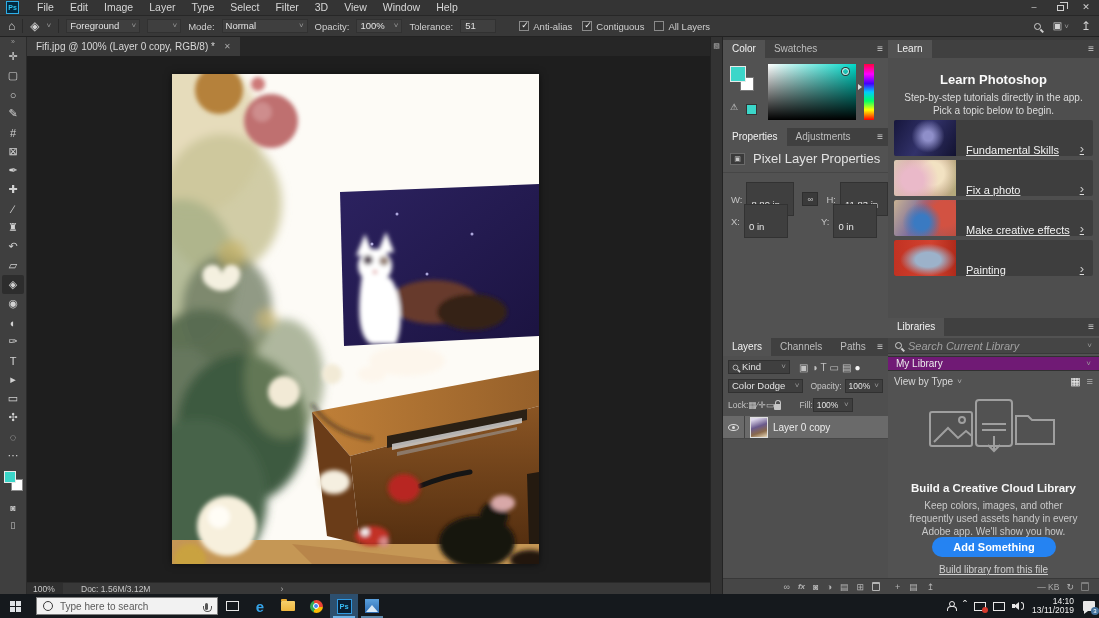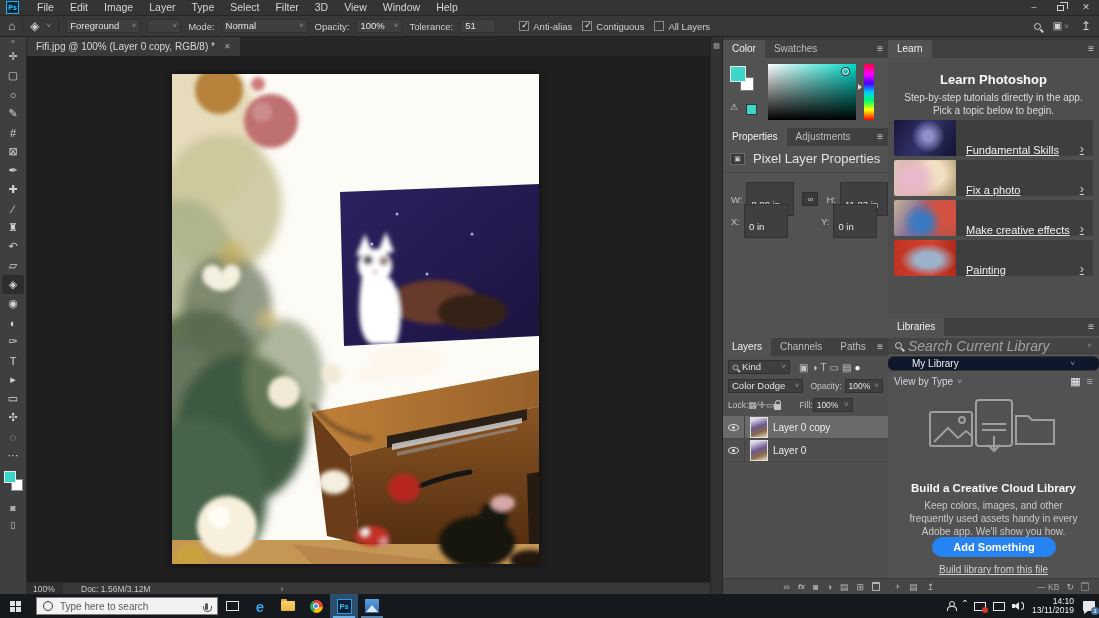--- a/index.html
+++ b/index.html
@@ -112,22 +112,22 @@
   .thumb{width:62px;height:36px;flex:none;}
   .learn-card.i0 .thumb{background:radial-gradient(circle at 55% 45%,#8f8fc9 0 12%,rgba(0,0,0,0) 42%),linear-gradient(120deg,#16163c,#32326a 48%,#121230);}
   .learn-card.i1 .thumb{background:radial-gradient(circle at 30% 55%,#eab9c9 0 22%,rgba(0,0,0,0) 55%),radial-gradient(circle at 62% 38%,#f2e2c2 0 26%,rgba(0,0,0,0) 60%),linear-gradient(100deg,#dacab2,#c99a8a 55%,#b2aa7a);}
   .learn-card.i2 .thumb{background:radial-gradient(circle at 45% 62%,#3a7ac2 0 18%,rgba(0,0,0,0) 48%),radial-gradient(circle at 82% 38%,#d25242 0 22%,rgba(0,0,0,0) 58%),linear-gradient(120deg,#c9b292,#7c6c9c 42%,#b04a3a);}
   .learn-card.i3 .thumb{background:radial-gradient(ellipse at 55% 55%,#9cb2ca 0 26%,rgba(0,0,0,0) 58%),linear-gradient(90deg,#c23222,#d24230 60%,#b02a1a);}
   .card-lbl{flex:1;padding-left:10px;font-size:11px;color:#f2f2f2;}
   .card-chev{padding-right:9px;font-size:13px;color:#c8c8c8;}
 
   
   #lib-search{position:absolute;top:2px;left:0;width:100%;height:16px;background:#454545;border-bottom:1px solid #393939;display:flex;align-items:center;gap:6px;padding:0 7px;}
-  #lib-search .ph{font-style:italic;color:#a0a0a0;font-size:14px;flex:1;}
-  #lib-select{position:absolute;top:20px;left:0;width:100%;height:15px;background:#0f172a;border-top:1px solid #313131;border-bottom:1px solid #313131;display:flex;align-items:center;padding:0 24px;color:#ececec;font-size:10px;border-radius:6px;}
+  #lib-search .ph{font-style:italic;color:#a0a0a0;font-size:11px;flex:1;}
+  #lib-select{position:absolute;top:20px;left:0;width:100%;height:15px;background:#701a75;border-top:1px solid #313131;border-bottom:1px solid #313131;display:flex;align-items:center;padding:0 8px;color:#ececec;font-size:10px;}
   #lib-view{position:absolute;top:37px;left:0;width:100%;height:16px;display:flex;align-items:center;padding:0 6px;color:#d6d6d6;font-size:10px;gap:4px;}
   #lib-view .right{margin-left:auto;display:flex;gap:6px;align-items:center;}
   #lib-empty-art{position:absolute;top:62px;left:40px;}
   #lib-empty-title{position:absolute;top:146px;width:100%;text-align:center;font-size:11.5px;font-weight:bold;color:#f8f8f8;}
   #lib-empty-text{position:absolute;top:163px;left:16px;width:179px;text-align:center;font-size:10px;line-height:13px;color:#c9c9c9;}
   #lib-add-btn{position:absolute;top:201px;left:44px;width:124px;height:20px;border-radius:10px;background:#2583f2;color:#fff;font-size:11px;font-weight:bold;display:flex;align-items:center;justify-content:center;}
   #lib-link{position:absolute;top:228px;width:100%;text-align:center;font-size:10px;color:#cfcfcf;text-decoration:underline;}
   #lib-bottom{justify-content:flex-start;gap:9px;padding-left:7px;}
   #lib-bottom .right{margin-left:auto;display:flex;align-items:center;gap:7px;padding-right:2px;}
   #lib-size{font-size:8.5px;color:#aaa;}
@@ -538,27 +538,20 @@
           </span>
       </div>
       <div id="layer-rows">
         <div class="layer-row i0 selected">
             <span class="eye-cell">
               <span class="eye"></span>
             </span>
             <span class="lthumb"></span>
             <span class="lname">Layer 0 copy</span>
           </div>
-          <div class="layer-row i1">
-            <span class="eye-cell">
-              <span class="eye"></span>
-            </span>
-            <span class="lthumb"></span>
-            <span class="lname">Layer 0</span>
-          </div>
       </div>
       <div class="pbottom">
         <span class="icn">∞</span>
         <span class="fx">fx</span>
         <span class="icn">◙</span>
         <span class="icn">◑</span>
         <span class="icn">▤</span>
         <span class="icn">⊞</span>
         <span class="trash"></span>
       </div>

